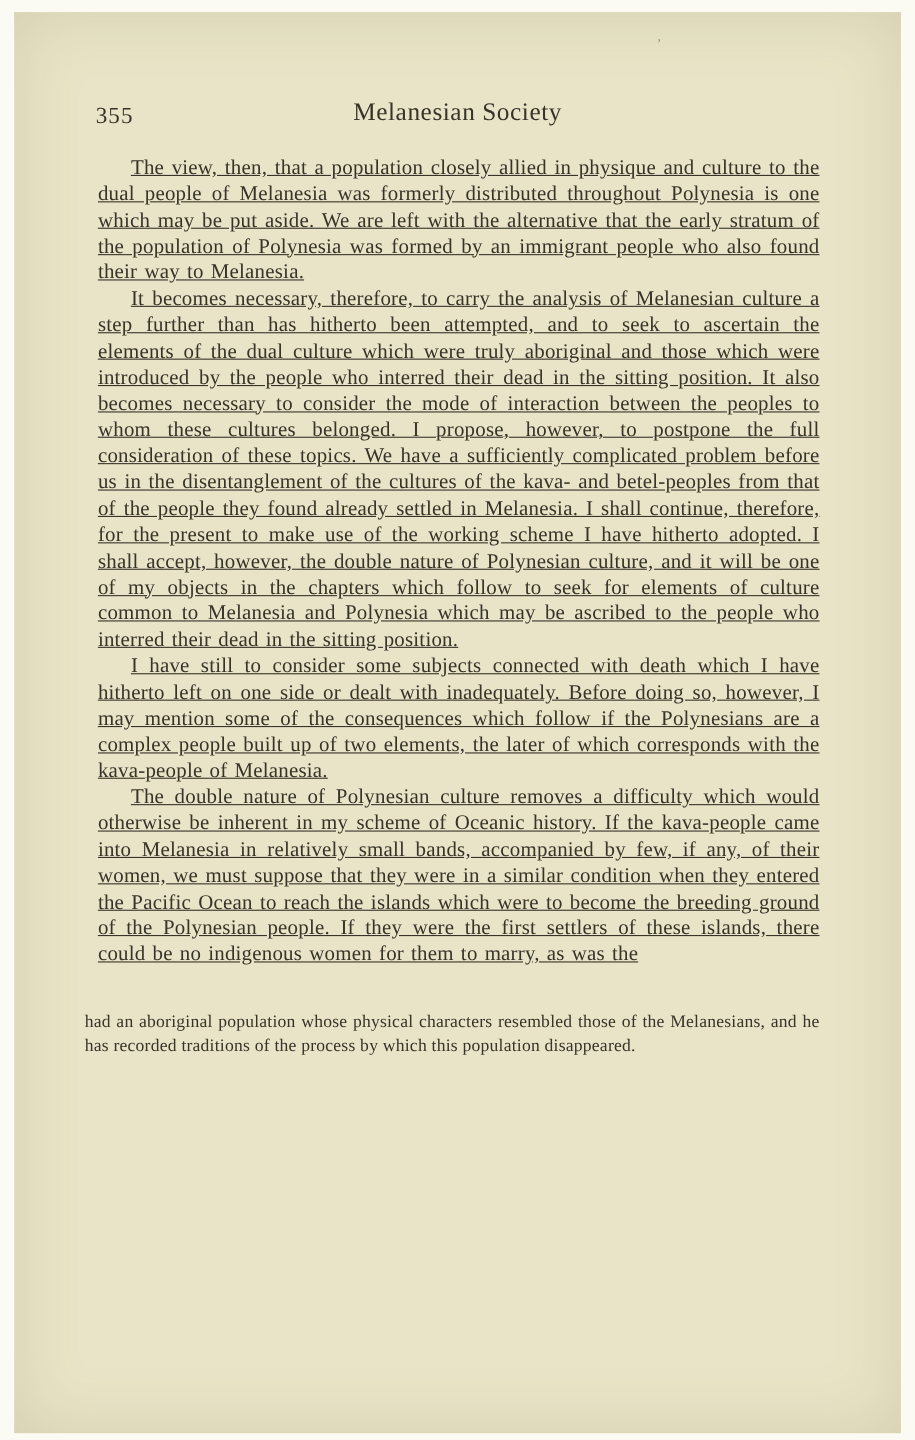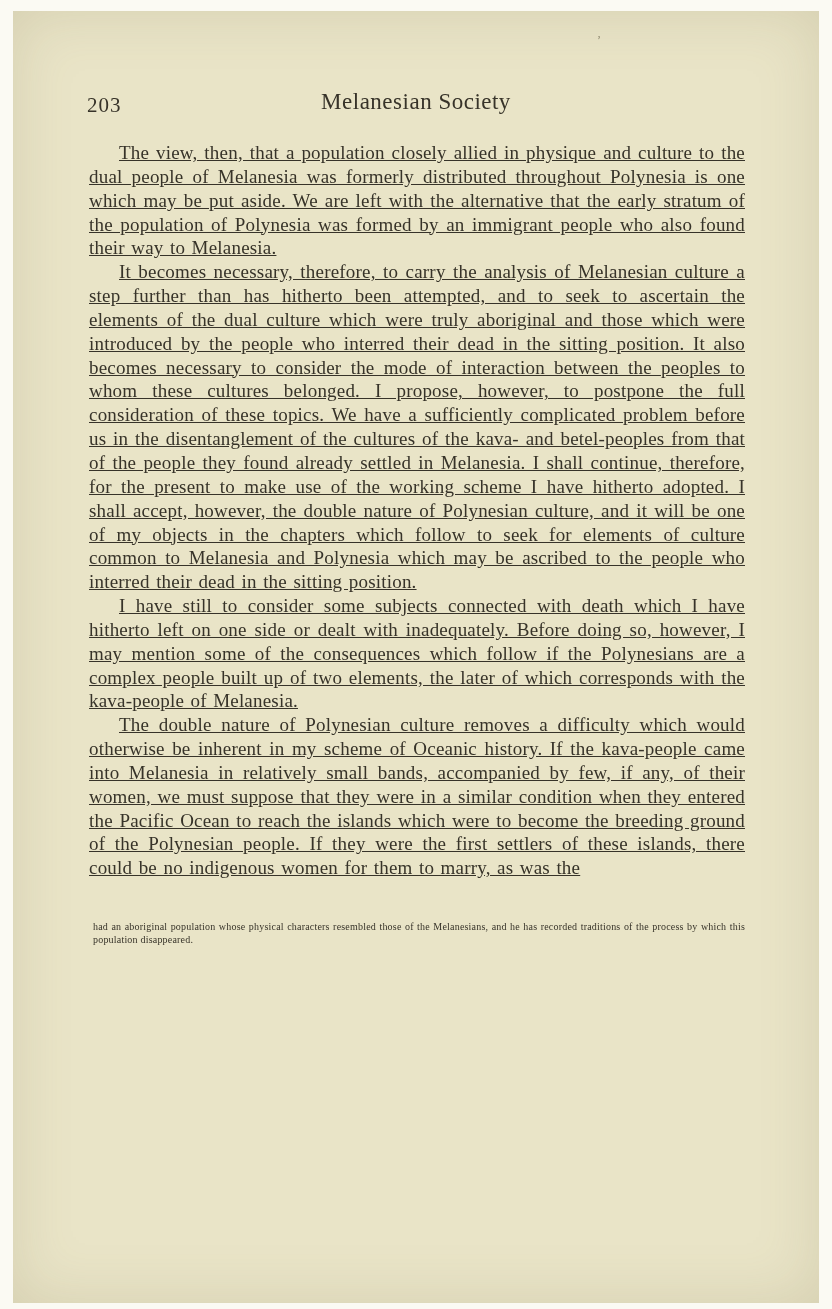--- a/index.html
+++ b/index.html
@@ -50,43 +50,43 @@
     line-height: 1.255;
     letter-spacing: 0.2px;
     word-spacing: 1.5px;
     text-decoration: underline;
   }
   .para {
     margin: 0;
     text-indent: 30px;
   }
   .footnote {
-    margin: 40px 74px 0 80px;
+    margin: 40px 74px 0 64px;
     text-align: justify;
-    font-size: 10px;
+    font-size: 16px;
     line-height: 1.3;
     letter-spacing: 0.2px;
   }
   .stray-mark {
     position: absolute;
     top: 22px;
     right: 218px;
     font-size: 12px;
     color: #8d886f;
   }
 </style>
 </head>
 <body>
 
 <div class="scan">
   <div class="paper" style="--paper: #e9e4c7; --ink: #373329;">
     <span class="stray-mark">’</span>
 
     <header class="page-header">
-      <span class="page-number">203</span>
+      <span class="page-number">355</span>
       <span class="running-title">Melanesian Society</span>
     </header>
 
     <main class="body-text" id="paragraphs">
         <p class="para">The view, then, that a population closely allied in physique and culture to the dual people of Melanesia was formerly distributed throughout Polynesia is one which may be put aside.  We are left with the alternative that the early stratum of the population of Polynesia was formed by an immigrant people who also found their way to Melanesia.</p>
         <p class="para">It becomes necessary, therefore, to carry the analysis of Melanesian culture a step further than has hitherto been attempted, and to seek to ascertain the elements of the dual culture which were truly aboriginal and those which were introduced by the people who interred their dead in the sitting position.  It also becomes necessary to consider the mode of interaction between the peoples to whom these cultures belonged.  I propose, however, to postpone the full consideration of these topics.  We have a sufficiently complicated problem before us in the disentanglement of the cultures of the kava- and betel-peoples from that of the people they found already settled in Melanesia.  I shall continue, therefore, for the present to make use of the working scheme I have hitherto adopted.  I shall accept, however, the double nature of Polynesian culture, and it will be one of my objects in the chapters which follow to seek for elements of culture common to Melanesia and Polynesia which may be ascribed to the people who interred their dead in the sitting position.</p>
         <p class="para">I have still to consider some subjects connected with death which I have hitherto left on one side or dealt with inadequately.  Before doing so, however, I may mention some of the consequences which follow if the Polynesians are a complex people built up of two elements, the later of which corresponds with the kava-people of Melanesia.</p>
         <p class="para">The double nature of Polynesian culture removes a difficulty which would otherwise be inherent in my scheme of Oceanic history.  If the kava-people came into Melanesia in relatively small bands, accompanied by few, if any, of their women, we must suppose that they were in a similar condition when they entered the Pacific Ocean to reach the islands which were to become the breeding ground of the Polynesian people.  If they were the first settlers of these islands, there could be no indigenous women for them to marry, as was the</p>
       </main>
 

